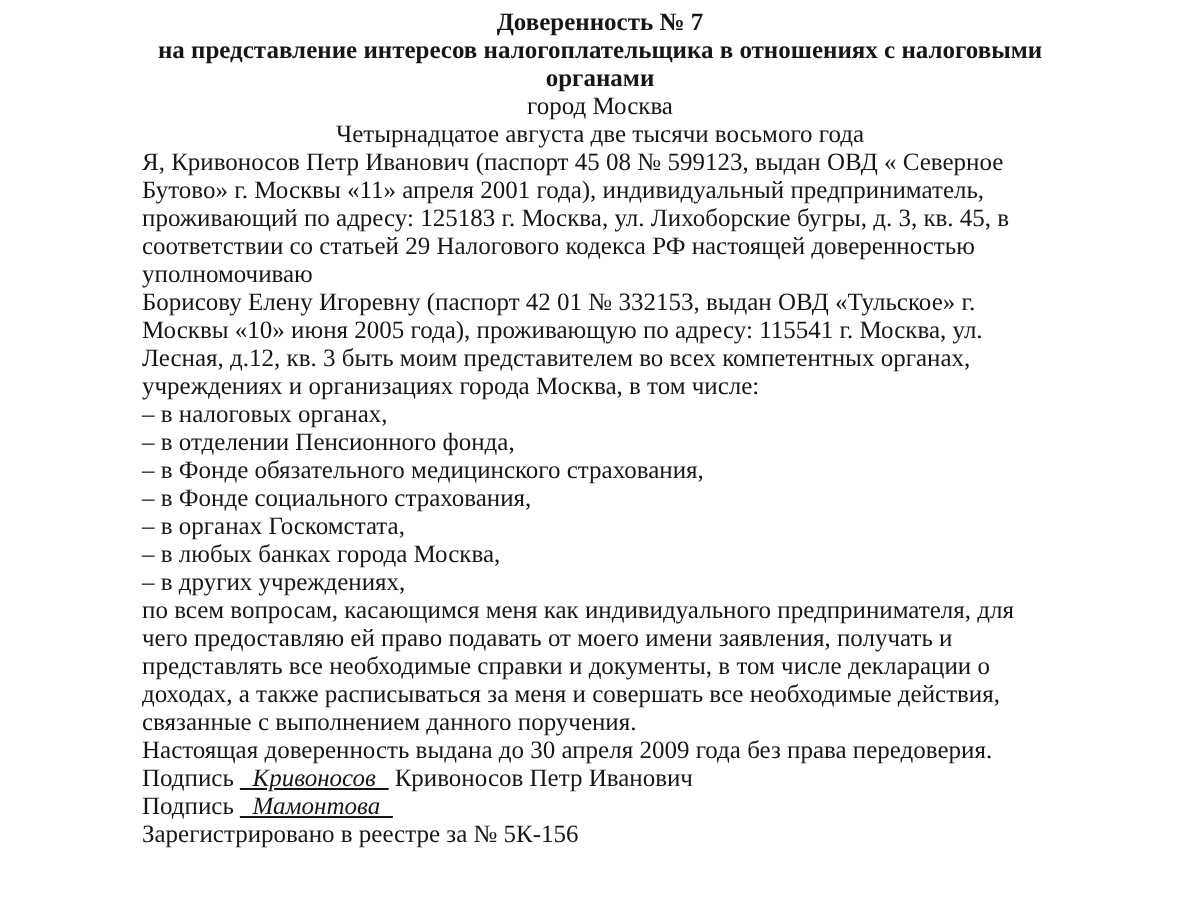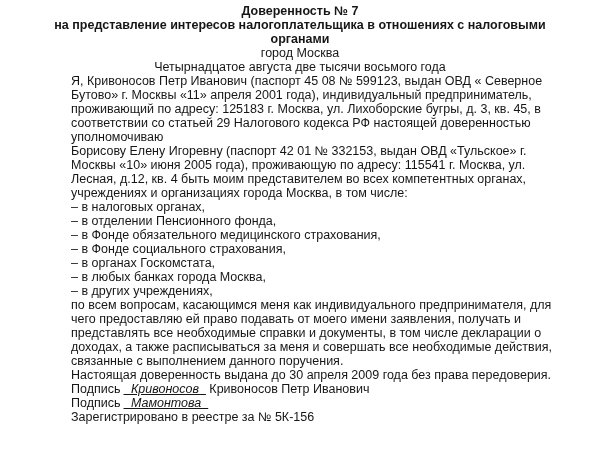--- a/index.html
+++ b/index.html
@@ -8,21 +8,21 @@
     background: #ffffff;
   }
   .page {
     position: relative;
     width: 600px;
     height: 456px;
     background: #ffffff;
     overflow: hidden;
     box-sizing: border-box;
     padding-top: 4px;
-    font-family: Liberation Sans, sans-serif;
+    font-family: Liberation Serif, serif;
     font-size: 12.5px;
     line-height: 14px;
     color: #161616;
   }
   .line {
     height: 14px;
     white-space: pre;
   }
   .line.left   { margin-left: 71px; }
   .line.center { text-align: center; }
@@ -41,21 +41,21 @@
     <div class="line center bold">органами</div>
     <div class="line center">город Москва</div>
     <div class="line center">Четырнадцатое августа две тысячи восьмого года</div>
     <div class="line left">Я, Кривоносов Петр Иванович (паспорт 45 08 № 599123, выдан ОВД « Северное</div>
     <div class="line left">Бутово» г. Москвы «11» апреля 2001 года), индивидуальный предприниматель,</div>
     <div class="line left">проживающий по адресу: 125183 г. Москва, ул. Лихоборские бугры, д. 3, кв. 45, в</div>
     <div class="line left">соответствии со статьей 29 Налогового кодекса РФ настоящей доверенностью</div>
     <div class="line left">уполномочиваю</div>
     <div class="line left">Борисову Елену Игоревну (паспорт 42 01 № 332153, выдан ОВД «Тульское» г.</div>
     <div class="line left">Москвы «10» июня 2005 года), проживающую по адресу: 115541 г. Москва, ул.</div>
-    <div class="line left">Лесная, д.12, кв. 4 быть моим представителем во всех компетентных органах,</div>
+    <div class="line left">Лесная, д.12, кв. 3 быть моим представителем во всех компетентных органах,</div>
     <div class="line left">учреждениях и организациях города Москва, в том числе:</div>
     <div class="line left">– в налоговых органах,</div>
     <div class="line left">– в отделении Пенсионного фонда,</div>
     <div class="line left">– в Фонде обязательного медицинского страхования,</div>
     <div class="line left">– в Фонде социального страхования,</div>
     <div class="line left">– в органах Госкомстата,</div>
     <div class="line left">– в любых банках города Москва,</div>
     <div class="line left">– в других учреждениях,</div>
     <div class="line left">по всем вопросам, касающимся меня как индивидуального предпринимателя, для</div>
     <div class="line left">чего предоставляю ей право подавать от моего имени заявления, получать и</div>

